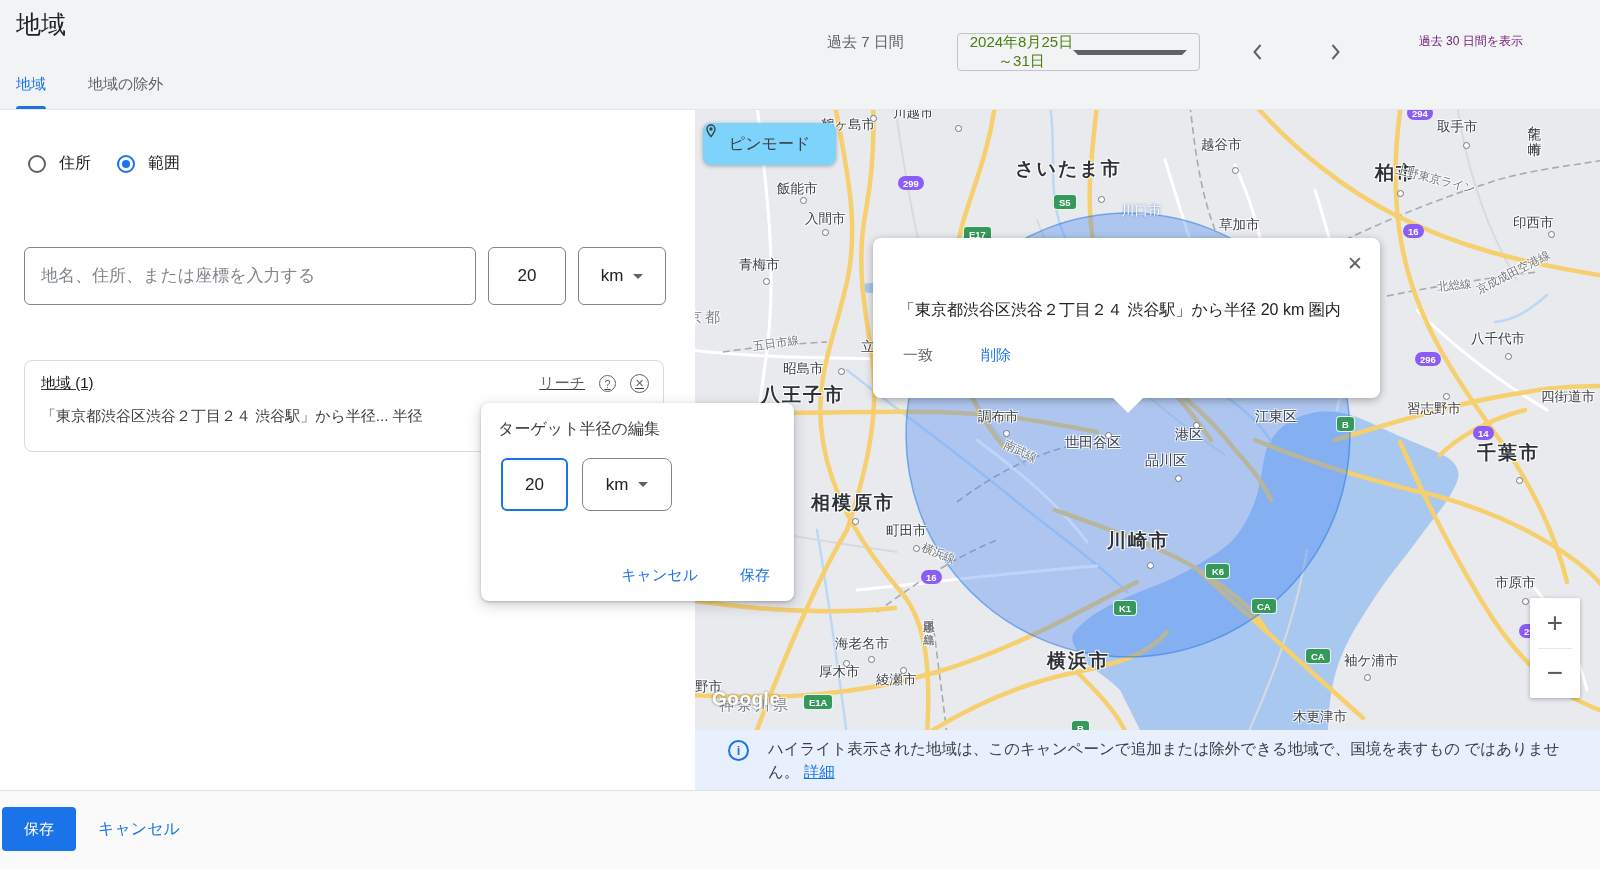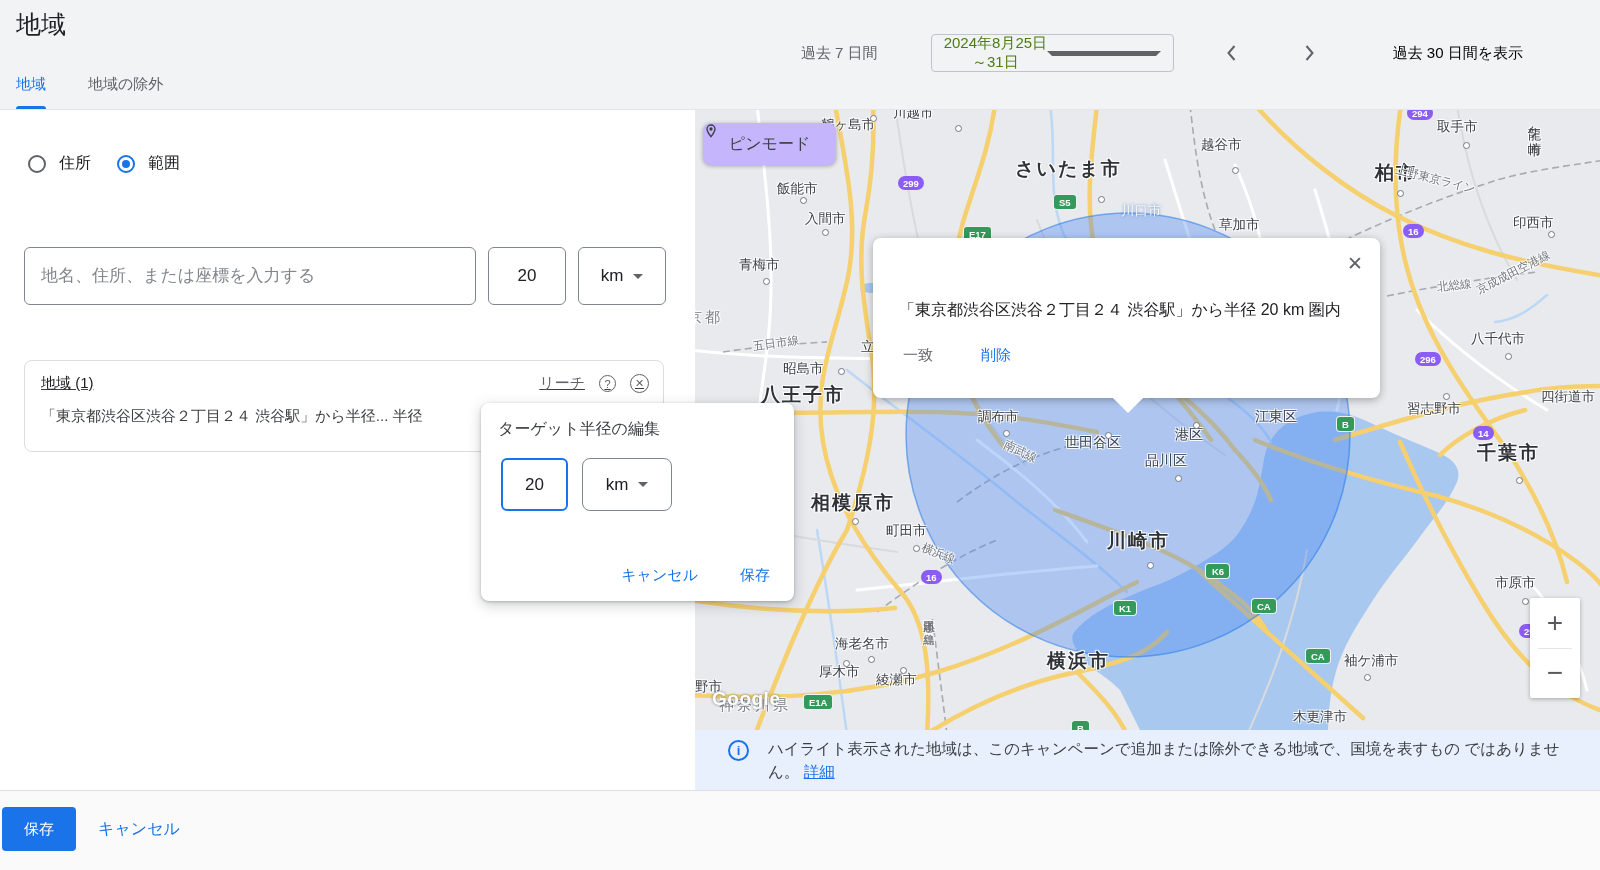--- a/index.html
+++ b/index.html
@@ -7,27 +7,27 @@
   body { font-family:"Liberation Sans","DejaVu Sans",sans-serif; background:#f1f3f4; color:#3c4043; }
   .app { position:relative; width:1308px; height:870px; }
 
   
   .hdr { position:absolute; left:0; top:0; width:1600px; height:110px; background:#f1f3f4; border-bottom:1px solid #e3e5e8; }
   .hdr h1 { position:absolute; left:16px; top:8px; font-size:25px; font-weight:400; color:#202124; }
   .tabs { position:absolute; left:16px; bottom:0; display:flex; gap:42px; }
   .tab { font-size:15px; color:#5f6368; padding-bottom:15px; position:relative; cursor:pointer; }
   .tab.active { color:#1a73e8; font-weight:500; }
   .tab.active::after { content:""; position:absolute; left:0; right:0; bottom:0; height:3px; background:#1a73e8; border-radius:3px 3px 0 0; }
-  .datebar { position:absolute; top:33px; right:77px; display:flex; align-items:center; height:40px;gap:35px; }
+  .datebar { position:absolute; top:33px; right:77px; display:flex; height:40px;gap:35px; }
   .date-label { font-size:15px; color:#5f6368; margin-right:18px; }
   .date-select { display:flex; align-items:center; width:243px; height:38px; border:1px solid #c0c4c8; border-radius:4px; padding:0 12px; background:transparent; cursor:pointer; }
   .date-select span { flex:1; font-size:15px; color:#4d7c0f; text-align:center; }
   .caret { width:0; height:0; border-left:5px solid transparent; border-right:5px solid transparent; border-top:5px solid #5f6368; }
   .chev { width:44px; height:38px; display:flex; align-items:center; justify-content:center; background:none; border:none; cursor:pointer; }
-  .show30 { margin-left:26px; font-size:15px; color:#000000; text-decoration:none; cursor:pointer; }
+  .show30 { margin-left:26px; font-size:12px; color:#701a75; text-decoration:none; cursor:pointer; }
 
   
   .lpanel { position:absolute; left:0; top:110px; width:695px; height:680px; background:#fff; }
   .radio-row { position:absolute; left:28px; top:43px; display:flex; align-items:center; gap:26px; }
   .radio { display:flex; align-items:center; gap:13px; cursor:pointer; }
   .rb { width:18px; height:18px; border:2px solid #5f6368; border-radius:50%; position:relative; }
   .rb.on { border-color:#1a73e8; }
   .rb.on::after { content:""; position:absolute; left:3px; top:3px; width:8px; height:8px; border-radius:50%; background:#1a73e8; }
   .radio label { font-size:16px; color:#202124; cursor:pointer; }
   .search-row { position:absolute; left:24px; top:137px; display:flex; gap:12px; }
@@ -63,21 +63,21 @@
   .mlabel.ward { font-size:14px; color:#39404d; }
   .mlabel.big { font-size:19px; letter-spacing:2px; color:#2f3338; font-weight:600; }
   .mlabel.pref { font-size:15px; letter-spacing:3px; color:#7e838a; }
   .mlabel.rail { font-size:11.5px; color:#6f737a; }
   .mlabel.onblue { color:#f4f8ff; text-shadow:0 0 3px rgba(50,90,180,.8); }
   .mlabel.vert { writing-mode:vertical-rl; }
   .mdot { position:absolute; z-index:5; width:7px; height:7px; border:1.5px solid #73777e; background:#fff; border-radius:50%; }
   .mbadge { position:absolute; z-index:5; font-size:9.5px; font-weight:700; color:#fff; padding:1.5px 5px; line-height:11px; }
   .mbadge.green { background:#35995b; border:1px solid rgba(255,255,255,.9); border-radius:4px; }
   .mbadge.blue { background:#8b5cf6; border-radius:8px; }
-  .pinmode { position:absolute; left:8px; top:13px; width:133px; height:42px; z-index:10; background:#c4b5fd; border:none; border-radius:8px; box-shadow:0 1px 4px rgba(0,0,0,.3); display:flex; align-items:center; justify-content:center; gap:9px; font-size:16px; color:#3c4043; cursor:pointer; font-family:inherit; }
+  .pinmode { position:absolute; left:8px; top:13px; width:133px; height:42px; z-index:10; background:#7dd3fc; border:none; border-radius:8px; box-shadow:0 1px 4px rgba(0,0,0,.3); display:flex; align-items:center; justify-content:center; gap:9px; font-size:16px; color:#3c4043; cursor:pointer; font-family:inherit; }
   .infowin { position:absolute; left:178px; top:128px; width:507px; height:160px; z-index:12; background:#fff; border-radius:8px; box-shadow:0 2px 8px rgba(0,0,0,.3); }
   .infowin::after { content:""; position:absolute; left:240px; top:160px; border-left:15px solid transparent; border-right:15px solid transparent; border-top:15px solid #fff; }
   .iw-close { position:absolute; right:17px; top:14px; font-size:19px; color:#5f6368; background:none; border:none; cursor:pointer; }
   .iw-text { position:absolute; left:26px; top:62px; font-size:16px; color:#202124; }
   .iw-btns { position:absolute; left:30px; top:108px; display:flex; gap:48px; }
   .iw-match { color:#5f6368; }
   .zoomctl { position:absolute; left:835px; top:488px; width:50px; height:100px; z-index:11; background:#fff; box-shadow:0 1px 4px rgba(0,0,0,.3); border-radius:2px; display:flex; flex-direction:column; }
   .zbtn { flex:1; background:none; border:none; font-size:28px; color:#565a5e; cursor:pointer; line-height:1; font-family:inherit; }
   .zdiv { height:1px; background:#e6e6e6; margin:0 8px; }
   .glogo { position:absolute; left:17px; top:578px; z-index:6; font-size:19px; font-weight:600; letter-spacing:.5px; color:#fff; text-shadow:0 0 3px rgba(68,68,68,.7); cursor:pointer; }

